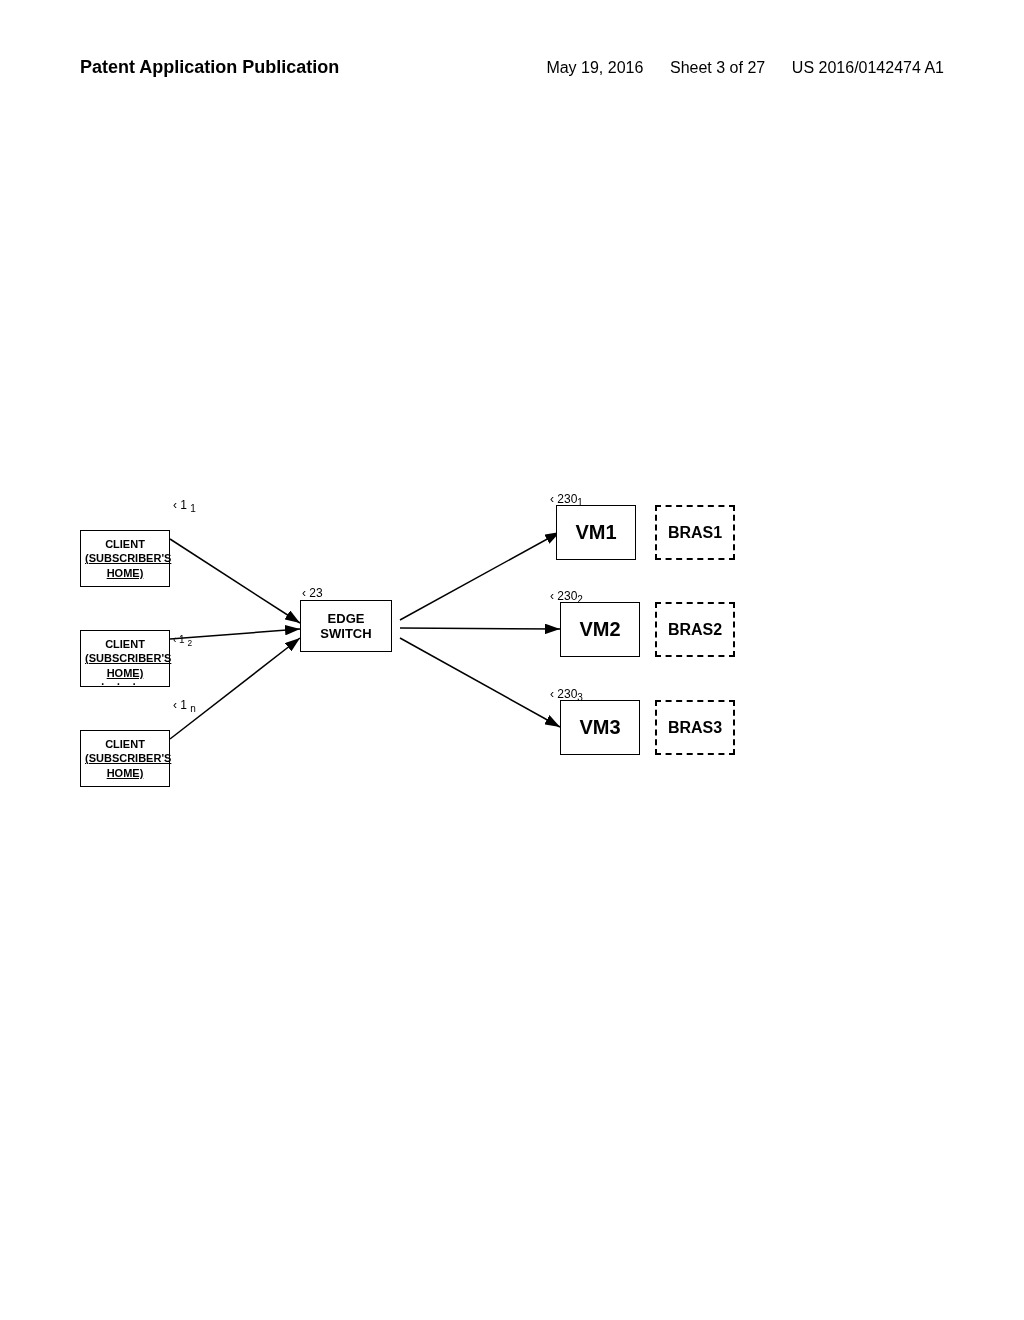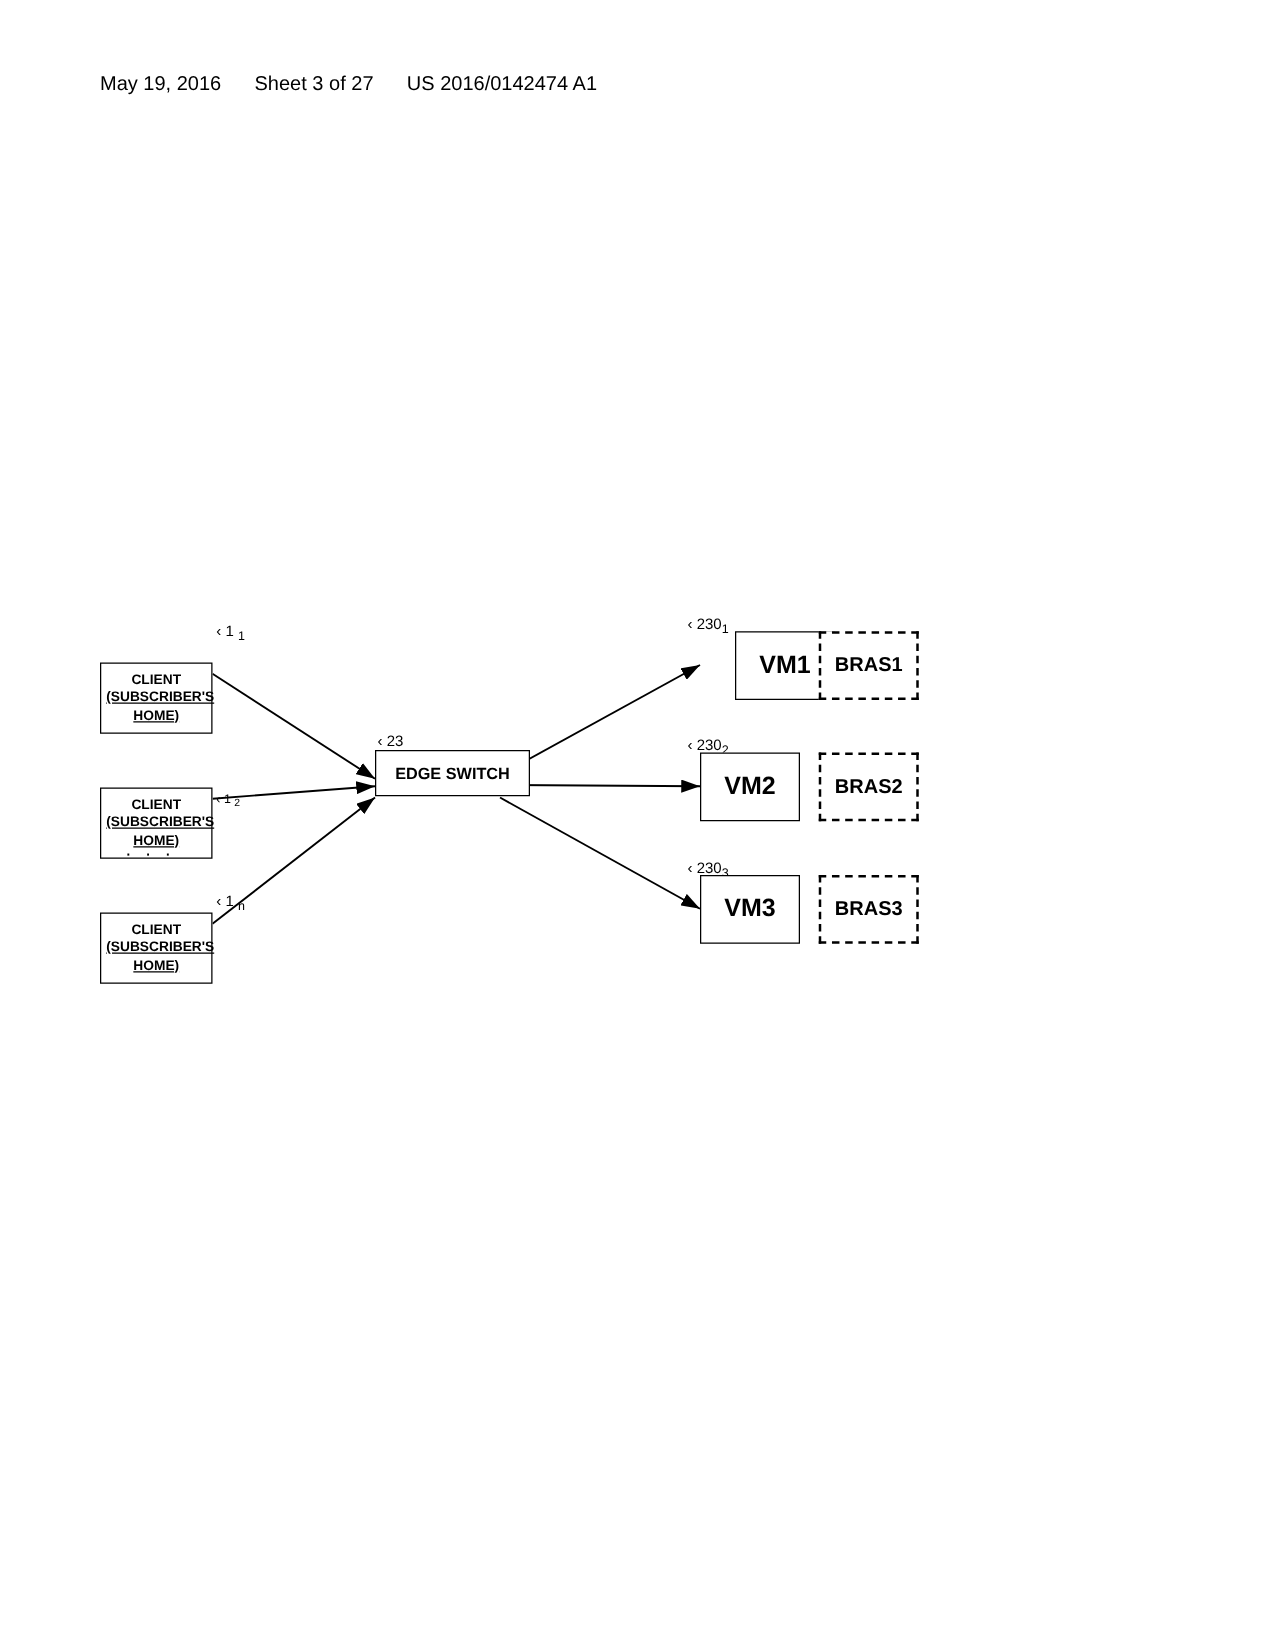--- a/index.html
+++ b/index.html
@@ -70,40 +70,40 @@
 
     
     .edge-switch {
       position: absolute;
       border: 1.5px solid #000;
       text-align: center;
       font-size: 13px;
       font-weight: bold;
       padding: 10px 8px;
       background: #fff;
-      width: 124px;
+      width: 92px;
       top: 110px;
       left: 220px;
     }
 
     
     .vm-box {
       position: absolute;
       border: 1.5px solid #000;
       text-align: center;
       font-size: 20px;
       font-weight: bold;
       background: #fff;
       width: 80px;
       height: 55px;
       display: flex;
       align-items: center;
       justify-content: center;
     }
-    .vm1 { top: 15px; left: 508px; }
+    .vm1 { top: 15px; left: 476px; }
     .vm2 { top: 112px; left: 480px; }
     .vm3 { top: 210px; left: 480px; }
 
     
     .bras-box {
       position: absolute;
       border: 2px dashed #000;
       text-align: center;
       font-size: 16px;
       font-weight: bold;
@@ -127,20 +127,21 @@
       height: 100%;
       pointer-events: none;
     }
   </style>
 </head>
 <body>
 
 <div class="page">
 
   <div class="header">
+    <div class="header-left">Patent Application Publication</div>
     <div class="header-right">
       <span>May 19, 2016</span>
       &nbsp;&nbsp;&nbsp;&nbsp;
       <span>Sheet 3 of 27</span>
       &nbsp;&nbsp;&nbsp;&nbsp;
       <span>US 2016/0142474 A1</span>
     </div>
   </div>
 
 
@@ -176,21 +177,21 @@
     <div class="client-box client2">
       <div>CLIENT</div>
       <div><span>(SUBSCRIBER'S</span></div>
       <div><span>HOME)</span></div>
     </div>
 
     <div style="position:absolute; top:108px; left:93px; font-size:10px;margin-top:36px;">‹ 1 <sub>2</sub></div>
 
     <div style="position:absolute; top:185px; left:20px; font-size:16px; letter-spacing:3px;">· · ·</div>
 
-    <div style="position:absolute; top:208px; left:93px; font-size:12px;margin-top:16px;">‹ 1 <sub>n</sub></div>
+    <div style="position:absolute; top:208px; left:93px; font-size:12px;">‹ 1 <sub>n</sub></div>
 
     <div class="client-box client3">
       <div>CLIENT</div>
       <div><span>(SUBSCRIBER'S</span></div>
       <div><span>HOME)</span></div>
     </div>
 
     <div style="position:absolute; top:96px; left:222px; font-size:12px;">‹ 23</div>
 
     <div class="edge-switch">

